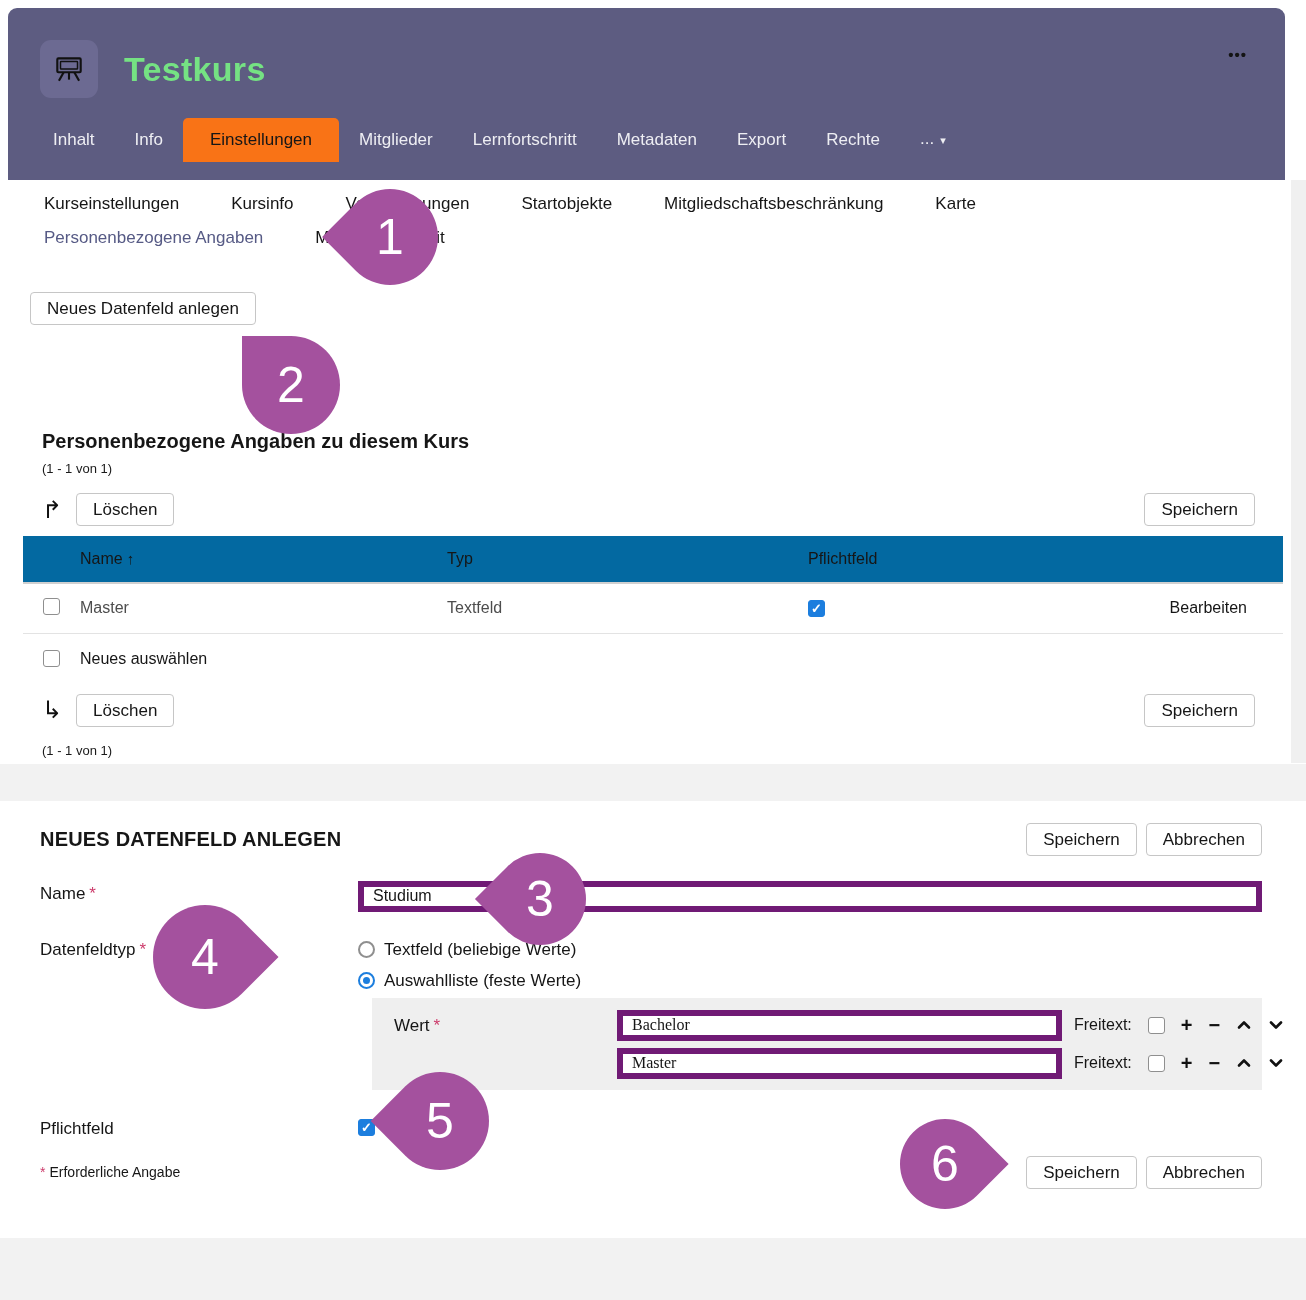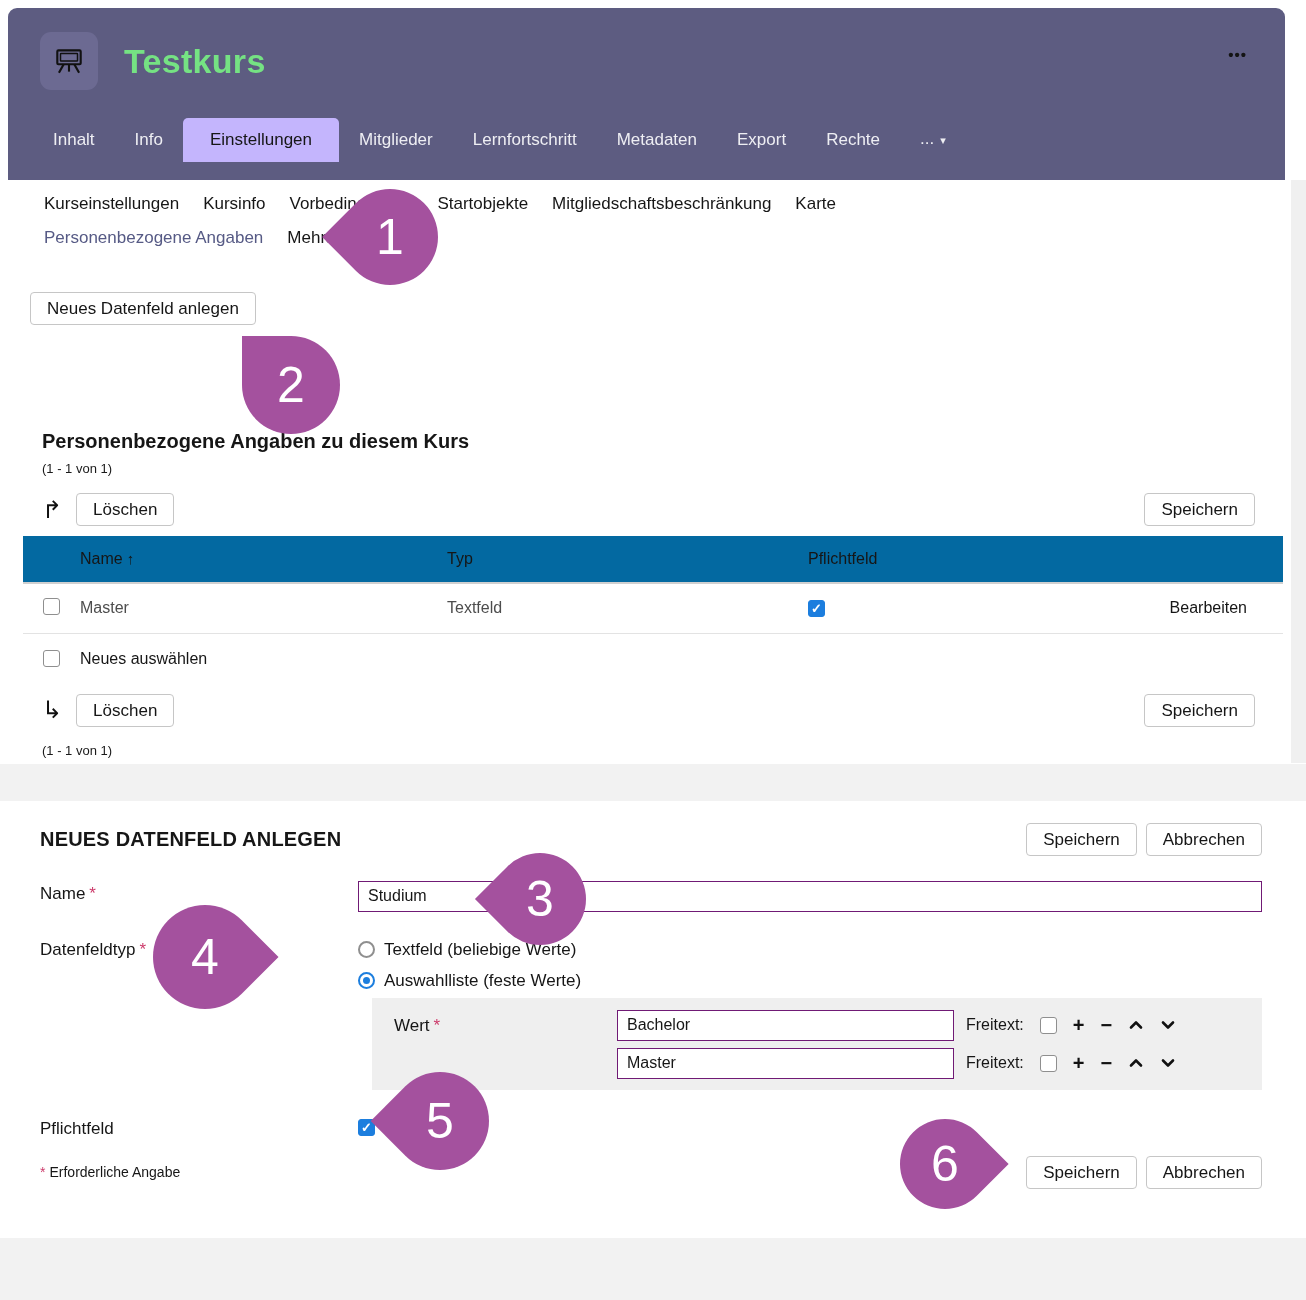--- a/index.html
+++ b/index.html
@@ -5,32 +5,32 @@
   * { margin:0; padding:0; box-sizing:border-box; }
   html,body { background:#ffffff; }
   body { font-family:"Liberation Sans", sans-serif; color:#161616; }
   .page { position:relative; width:1306px; height:1300px; overflow:hidden; background:#fff; }
 
   
   .right-strip { position:absolute; top:180px; right:0; width:15px; height:583px; background:#f0f0f0; }
 
   
   .topbar { position:relative; margin:8px 21px 0 8px; height:172px; background:#5d5c81; border-radius:9px 9px 0 0; }
-  .topbar-main { display:flex; align-items:center; padding:24px 0 0 32px; }
+  .topbar-main { display:flex; align-items:center; padding:32px 0 0 32px; }
   .course-icon { width:58px; height:58px; border-radius:11px; background:#6c6a92; display:flex; align-items:center; justify-content:center; }
   .course-title { margin-left:26px; font-size:34px; font-weight:bold; color:#75e283; letter-spacing:0.3px; }
   .kebab { position:absolute; top:38px; right:38px; color:#141414; font-size:15px; letter-spacing:1px; font-weight:bold; cursor:pointer; }
   .tabs { position:absolute; left:25px; bottom:18px; display:flex; align-items:flex-end; height:44px; }
   .tab { padding:0 20px; line-height:44px; font-size:17px; color:#eeeef3; cursor:pointer; white-space:nowrap; }
-  .tab.active { background:#c4b5fd; color:#161616; border-radius:5px 5px 0 0; padding:0 27px; }
+  .tab.active { background:#f97316; color:#161616; border-radius:5px 5px 0 0; padding:0 27px; }
   .tab .caret { font-size:11px; margin-left:6px; }
 
   
   .subtabs { padding:7px 0 0 44px; }
-  .subtab-row { display:flex; gap:24px; line-height:34px; font-size:17px; }
+  .subtab-row { display:flex; gap:52px; line-height:34px; font-size:17px; }
   .subtab { color:#161616; cursor:pointer; white-space:nowrap; }
   .subtab.active { color:#565a85; }
 
   
   .btn { display:inline-block; background:#fff; border:1px solid #c6c6c6; border-radius:4px; font-size:17px; color:#161616; padding:4px 16px; line-height:23px; cursor:pointer; font-family:inherit; }
 
   .toolbar { margin:37px 0 0 30px; }
 
   
   .table-section { margin:103px 23px 0 23px; }
@@ -72,30 +72,30 @@
   .band.footer { height:68px; margin-top:49px; }
 
   
   .form-section { padding:22px 44px 0 40px; }
   .form-head { display:flex; align-items:center; }
   .form-title { font-size:20px; font-weight:bold; letter-spacing:0.2px; }
   .btn-group { margin-left:auto; display:flex; gap:9px; }
   .frow { display:flex; margin-top:25px; }
   .flabel { flex:none; width:318px; font-size:17px; line-height:26px; }
   .req-star { color:#cc3a6a; margin-left:4px; }
-  .text-input { height:31px; border:1px solid #701a75; border-radius:0; font-size:16px; font-family:inherit; padding:0 9px; background:#fff; color:#161616; }
+  .text-input { height:31px; border:6px solid #701a75; border-radius:0; font-size:16px; font-family:inherit; padding:0 9px; background:#fff; color:#161616; }
   .name-input { flex:1; }
   .radios { display:flex; flex-direction:column; gap:6px; }
   .radio-line { display:flex; align-items:center; gap:9px; font-size:17px; line-height:25px; }
 
   .wert-box { margin:5px 16px 0 332px; width:890px; background:#efefef; padding:12px 0 11px 22px; display:flex; }
   .wert-label { flex:none; width:223px; font-size:17px; line-height:31px; }
   .value-rows { display:flex; flex-direction:column; gap:7px; }
   .value-row { display:flex; align-items:center; }
-  .value-input { width:337px; }
+  .value-input { width:445px;font-family:Liberation Serif, serif; }
   .freitext { display:flex; align-items:center; gap:16px; margin-left:12px; font-size:16px; }
   .ft-icon { font-size:20px; font-weight:bold; line-height:1; color:#111; cursor:pointer; }
   .chev { display:inline-flex; cursor:pointer; }
 
   .pflicht-cb { margin-top:3px; }
   .form-foot { display:flex; align-items:center; margin-top:14px; }
   .footnote { font-size:14px; color:#161616; }
 
   
   .marker { position:absolute; z-index:20; display:flex; align-items:center; justify-content:center; background:#a4519e; color:#fff; }

